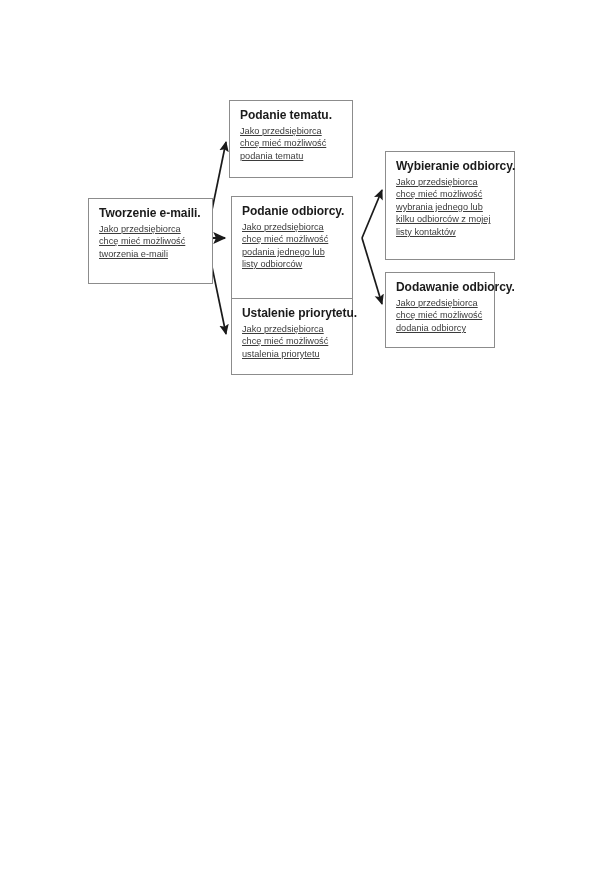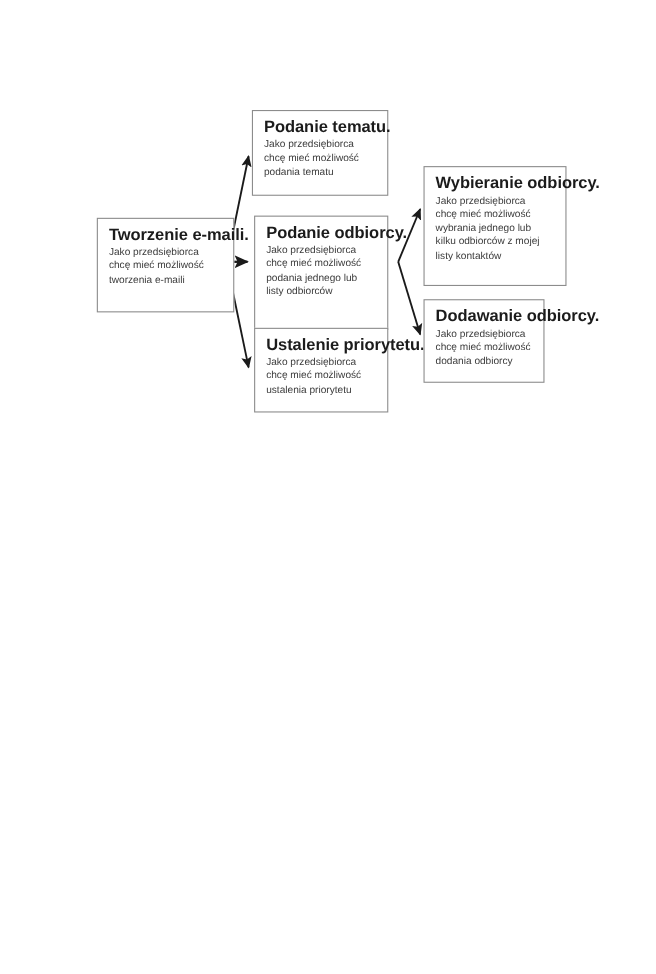--- a/index.html
+++ b/index.html
@@ -36,40 +36,41 @@
 
   .story-card {
     position: absolute;
     box-sizing: border-box;
     background: #ffffff;
     border: 1px solid #8c8c8c;
     padding: 8px 9px 7px 10px;
   }
 
   .card-title {
-    font-size: 15px;
+    font-size: 12px;
     font-weight: bold;
     color: #1b1b1b;
     letter-spacing: -0.05px;
     line-height: 13px;
     margin: 0 0 3px 0;
     white-space: nowrap;
   }
 
   .card-body {
     font-size: 9.2px;
     font-weight: normal;
     color: #3b3b3b;
     line-height: 12.4px;
     margin: 0;
   }
 
   .card-body .line {
     display: block;
     white-space: nowrap;
+    text-decoration: underline;
   }
 
   
   #card-tworzenie-e-maili {
     left: 88px;  top: 198px;  width: 125px; height: 86px;
   }
   #card-podanie-tematu {
     left: 229px; top: 100px;  width: 124px; height: 78px;
   }
   #card-podanie-odbiorcy {

